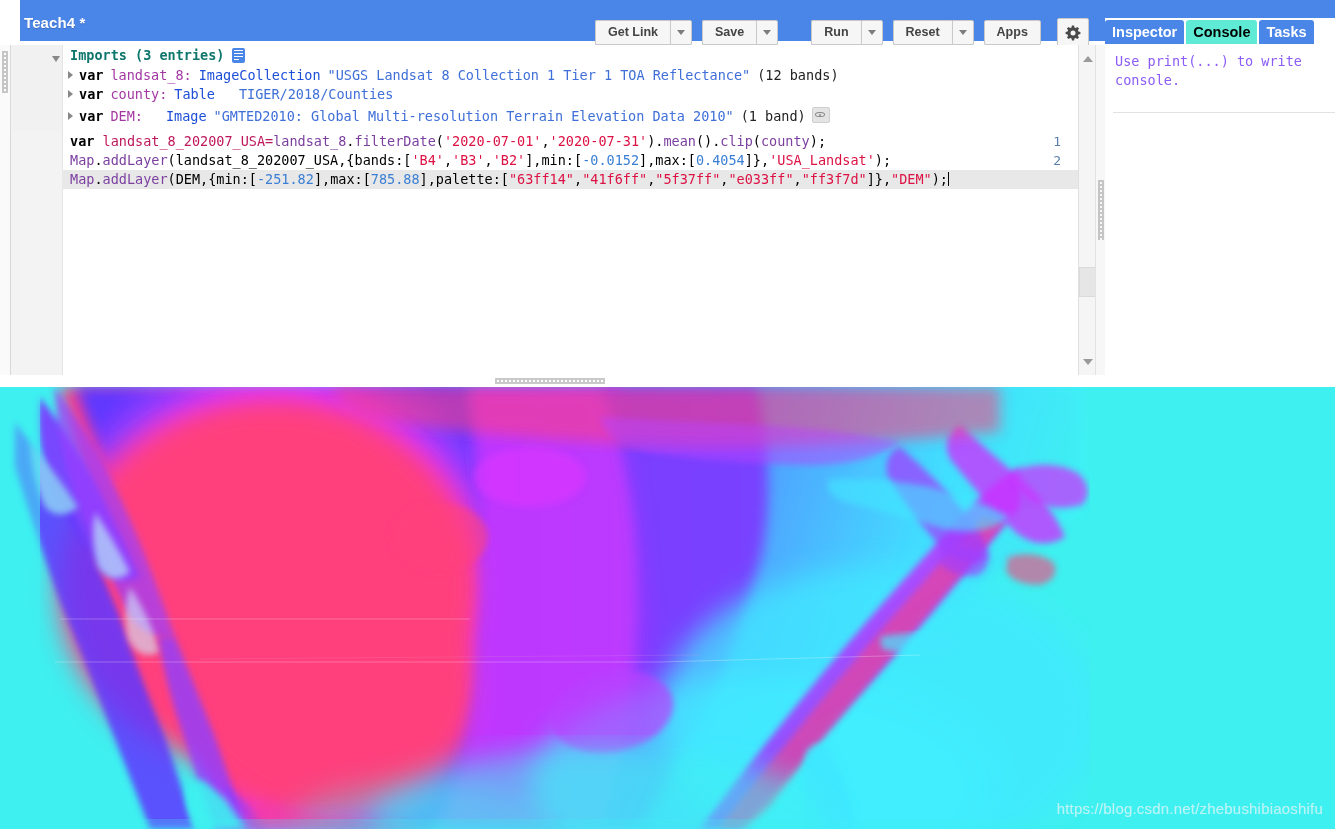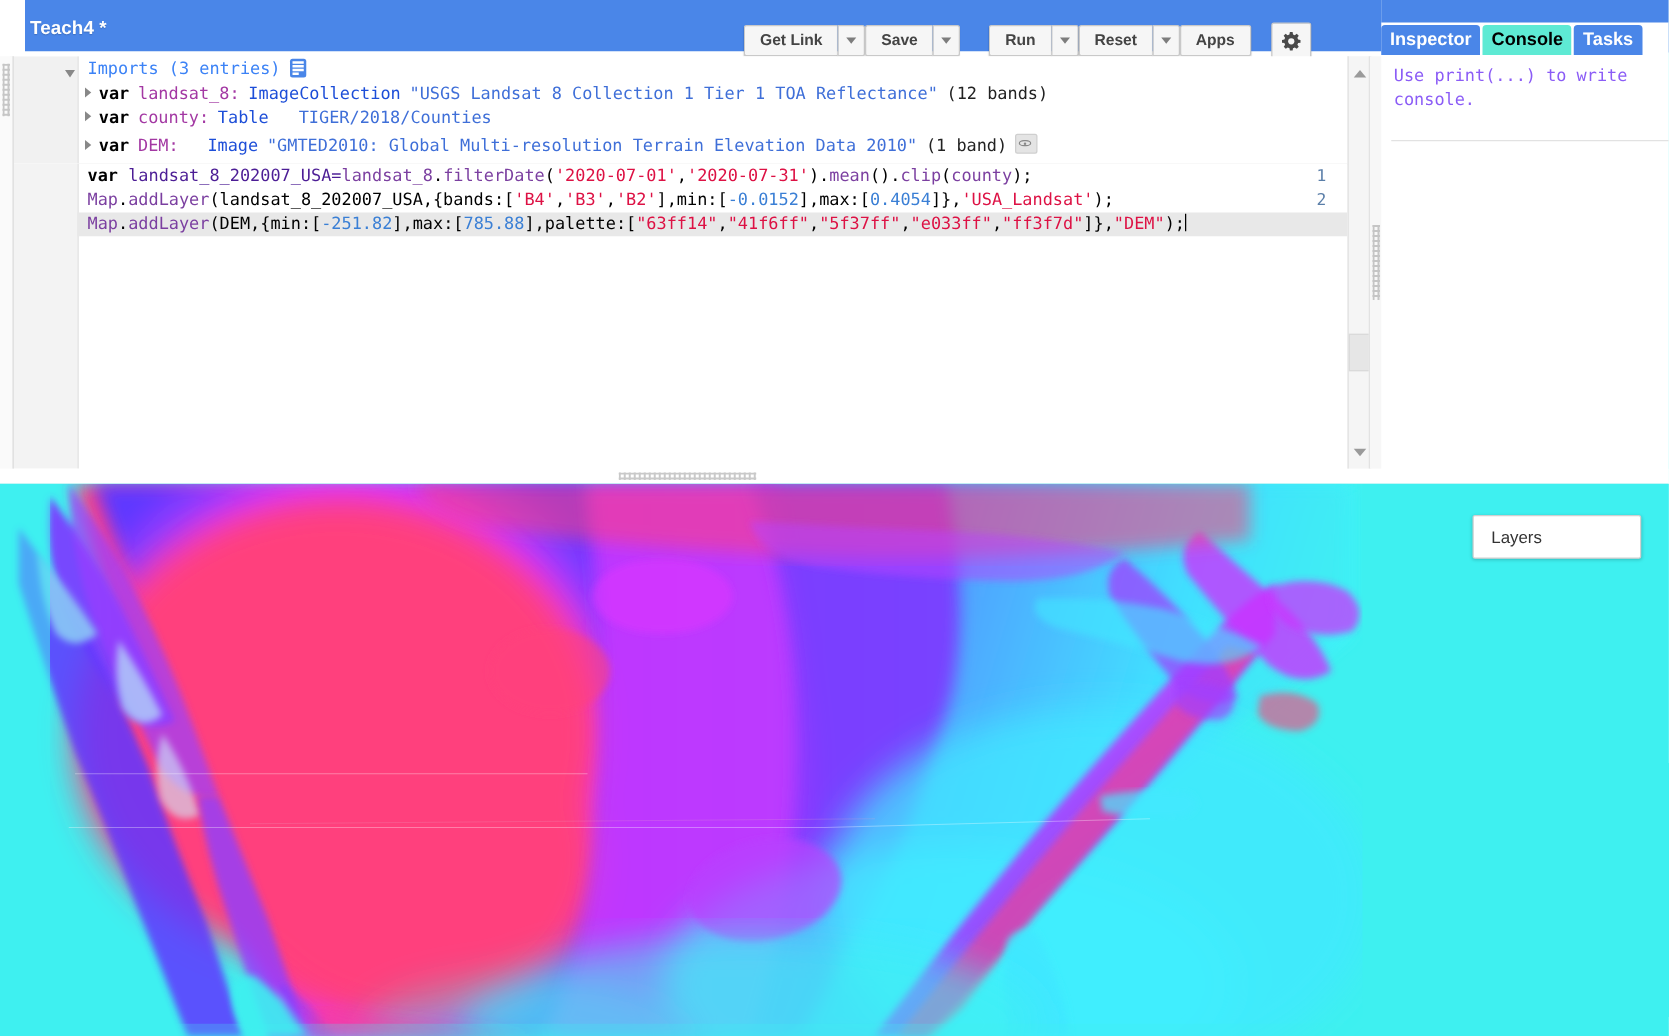--- a/index.html
+++ b/index.html
@@ -25,21 +25,21 @@
     text-shadow:0 1px 1px rgba(0,0,0,.18);
   }
   .tb-btns{position:absolute;left:583px;top:18px;display:flex;align-items:center;}
   .btn{
     background:#f6f6f6;border:1px solid #c9c9c9;border-radius:2px;
     height:25px;line-height:23px;font-size:12.5px;font-weight:bold;color:#444;
     padding:0 12px;box-sizing:border-box;cursor:pointer;
     box-shadow:0 1px 1px rgba(0,0,0,.10);
     display:flex;align-items:center;justify-content:center;
   }
-  .btn-group{display:flex;border-radius:12px;}
+  .btn-group{display:flex;margin-right:10px;border-radius:12px;}
   .btn-group .btn-main{border-top-right-radius:0;border-bottom-right-radius:0;border-right:none;}
   .btn-caret{
     background:#f6f6f6;border:1px solid #c9c9c9;border-radius:0 2px 2px 0;
     width:22px;height:25px;box-sizing:border-box;cursor:pointer;
     display:flex;align-items:center;justify-content:center;
     box-shadow:0 1px 1px rgba(0,0,0,.10);
   }
   .caret{width:0;height:0;border-left:4px solid transparent;border-right:4px solid transparent;border-top:5px solid #7d7d7d;}
   .gap-lg{width:23px;}
   .gear-btn{
@@ -51,21 +51,21 @@
   
   .imports{
     position:absolute;left:8px;top:45px;width:1070px;height:86px;
     background:#ffffff;border-bottom:1px solid #dcdcdc;
     font-family:"DejaVu Sans Mono","Liberation Mono",monospace;
     font-size:13.5px;overflow:hidden;
   }
   .imports-gutter{position:absolute;left:0;top:0;width:54px;height:100%;background:#f1f1f1;border-right:1px solid #e4e4e4;}
   .imp-toggle{position:absolute;left:44px;top:6px;width:12px;height:14px;cursor:pointer;}
   .imp-toggle .tri{width:0;height:0;border-left:4.5px solid transparent;border-right:4.5px solid transparent;border-top:6px solid #888;margin-top:5px;}
-  .imports-head{position:absolute;left:62px;top:2px;display:flex;align-items:flex-start;color:#3b82f6;}
+  .imports-head{position:absolute;left:62px;top:2px;display:flex;align-items:center;color:#0f766e;font-weight:bold;}
   .imp-icon{
     display:inline-block;width:13px;height:15px;margin-left:8px;
     background:#4a86e8;border-radius:2px;position:relative;
   }
   .imp-icon::before{content:"";position:absolute;left:2px;top:2px;width:9px;height:1.6px;background:#fff;box-shadow:0 3px 0 #fff,0 6px 0 #fff;}
   .imp-icon::after{content:"";position:absolute;left:2px;top:11px;width:5px;height:1.6px;background:#fff;}
   .imp-row{position:absolute;left:60px;display:flex;align-items:baseline;white-space:nowrap;}
   .imp-row .arw{width:0;height:0;border-top:4px solid transparent;border-bottom:4px solid transparent;border-left:5.5px solid #888;margin-right:6px;display:inline-block;position:relative;top:-1px;cursor:pointer;}
   .kw{color:#000;font-weight:bold;}
   .vn{color:#a338a3;}
@@ -84,21 +84,21 @@
     position:absolute;left:8px;top:131px;width:1070px;height:244px;
     background:#ffffff;overflow:hidden;
     font-family:"DejaVu Sans Mono","Liberation Mono",monospace;font-size:13.5px;
   }
   .ed-gutter{position:absolute;left:0;top:0;width:54px;height:100%;background:#f3f3f3;border-right:1px solid #e4e4e4;}
   .ln{position:absolute;right:5px;width:54px;text-align:right;color:#5a7ea8;font-size:13px;padding-right:12px;box-sizing:border-box;}
   .code-line{position:absolute;left:54px;right:0;height:19px;line-height:19px;white-space:pre;padding-left:8px;box-sizing:border-box;}
   .code-line.active{background:#e8e8e8;}
   .c-def{color:#000;}
   .c-kw{color:#000;font-weight:bold;}
-  .c-ident{color:#4c1d95;}
+  .c-ident{color:#be185d;}
   .c-obj{color:#7b3fa0;}
   .c-fn{color:#7b3fa0;}
   .c-str{color:#d14;}
   .c-num{color:#3a7fd5;}
   .cursor{display:inline-block;width:1px;height:14px;background:#000;vertical-align:-2px;}
 
   
   .ed-scroll{
     position:absolute;left:1078px;top:45px;width:17px;height:330px;
     background:#f5f5f5;border-left:1px solid #e0e0e0;border-right:1px solid #e0e0e0;
@@ -497,19 +497,17 @@
       <g opacity="0.22" stroke="#e9a8c8" stroke-width="0.8" fill="none">
         <path d="M200,272 L700,268"></path>
       </g>
 
       <rect x="0" y="432" width="1335" height="10" fill="#3ef0f0" opacity="0.25"></rect>
 
       <rect x="1090" y="0" width="245" height="442" fill="#3ef0f0"></rect>
       <rect x="0" y="0" width="40" height="442" fill="#3ef0f0" opacity="0.55"></rect>
     </svg>
 
-    <div class="layers-box">
-      <span>Layers</span>
-    </div>
-
+
+    <div class="watermark">https://blog.csdn.net/zhebushibiaoshifu</div>
   </div>
 
 </div>
 
 </body></html>

